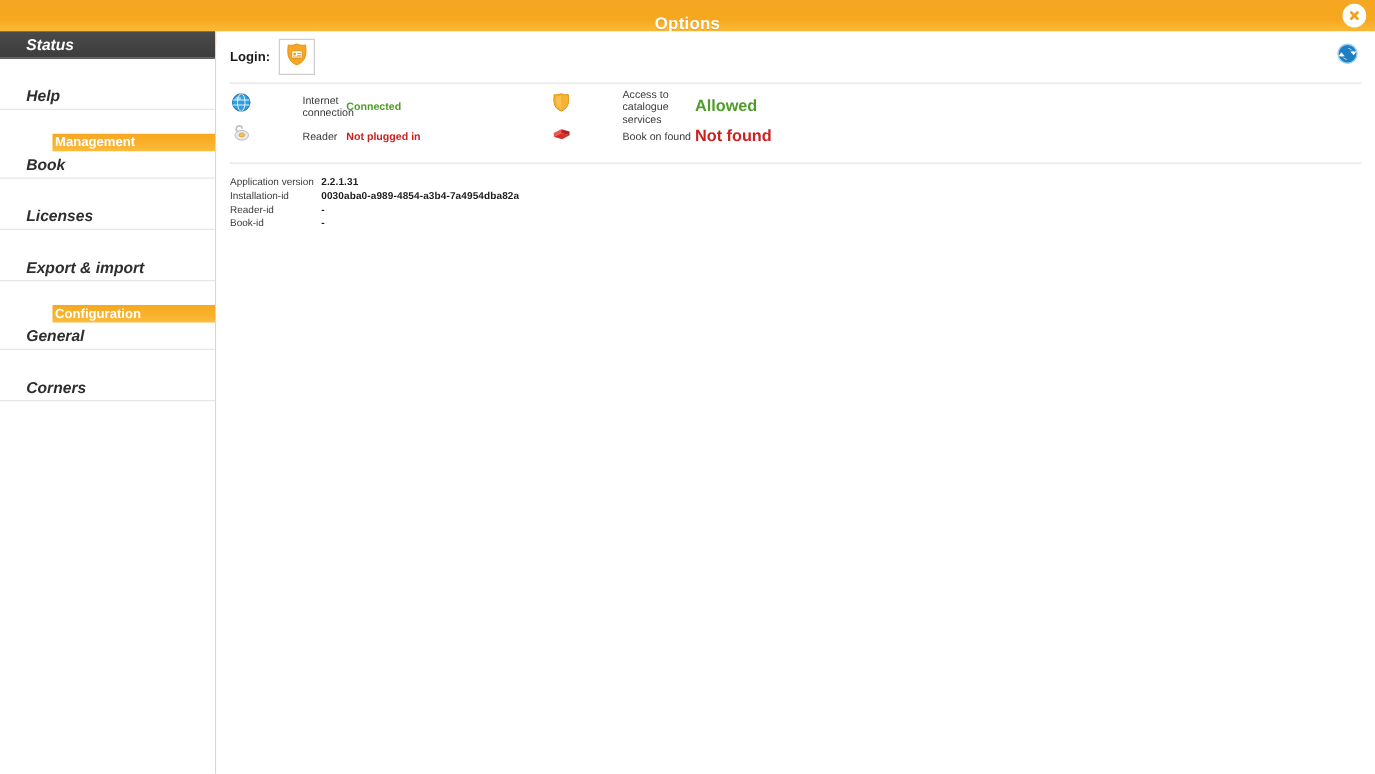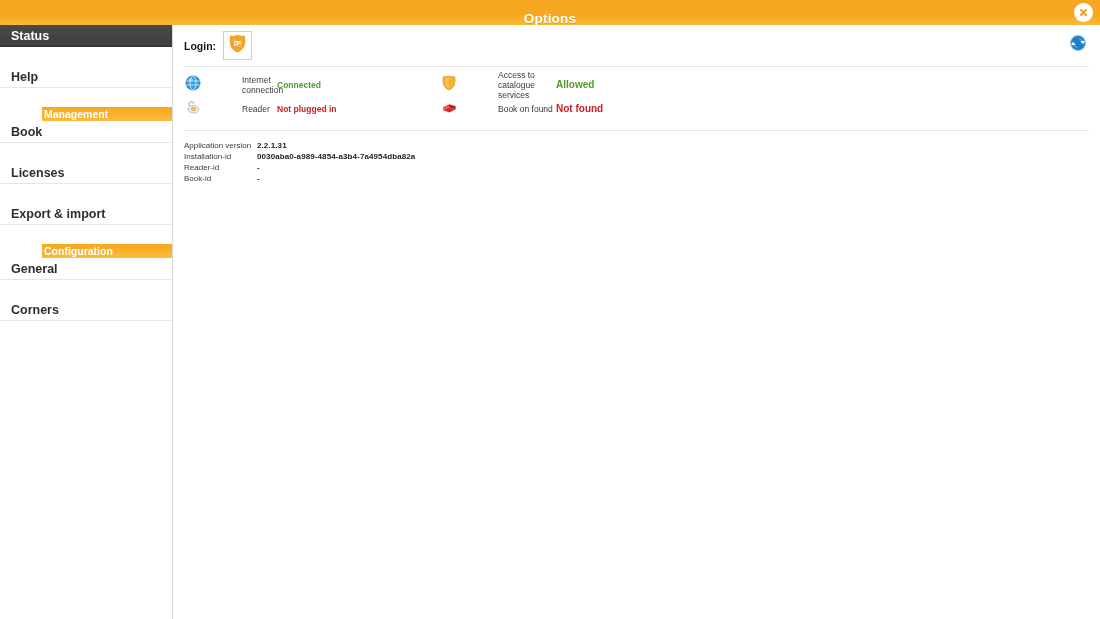--- a/index.html
+++ b/index.html
@@ -27,23 +27,23 @@
     cursor:pointer;
   }
   .close-btn svg{display:block;}
 
   
   .sidebar{
     position:absolute;left:0;top:25px;width:172px;height:594px;
     background:#ffffff;border-right:1px solid #d7d7d7;
   }
   .nav-item{
-    height:22px;display:flex;align-items:center;padding-left:11px;
+    height:22px;display:flex;align-items:center;padding-left:21px;
     font-size:12.5px;font-weight:bold;color:#2e2e2e;cursor:pointer;
-    border-bottom:1px solid #e6e6e6;box-sizing:border-box;
+    border-bottom:1px solid #e6e6e6;box-sizing:border-box;font-style:italic;
   }
   .nav-item.active{
     background:linear-gradient(to bottom,#4a4a4a 0%,#3d3d3d 100%);
     color:#ffffff;border-bottom:1px solid #2d2d2d;
   }
   .nav-section{
     height:14px;display:flex;align-items:center;padding-left:2px;
     font-size:10.5px;font-weight:bold;color:#ffffff;
     background:linear-gradient(to bottom,#f7a81f 0%,#f9b02a 50%,#fbbc3f 100%);
     box-sizing:border-box;
@@ -70,21 +70,21 @@
   .divider{height:1px;background:#e3e3e3;margin:0 11px;}
 
   .status-grid{padding:8px 0 7px 11px;}
   .status-row{display:flex;align-items:center;height:19px;margin-bottom:5px;}
   .status-cell{display:flex;align-items:center;gap:35px;}
   .status-cell .ico{width:17px;height:17px;margin-right:6px;flex:0 0 17px;display:flex;align-items:center;justify-content:center;}
   .status-cell .lbl{font-size:8.5px;color:#3a3a3a;}
   .cell-a{width:93px;}
   .cell-val-a{width:163px;font-size:8.5px;font-weight:bold;}
   .cell-b{width:116px;}
-  .cell-val-b{font-size:10px;font-weight:bold;}
+  .cell-val-b{font-size:13px;font-weight:bold;}
   .ok{color:#4f9c28;}
   .bad{color:#cc2121;}
 
   .info-table{padding:9px 0 0 11px;}
   .info-row{display:flex;height:11px;align-items:center;}
   .info-key{width:73px;font-size:8px;color:#3a3a3a;}
   .info-val{font-size:8px;font-weight:bold;color:#1c1c1c;letter-spacing:.1px;}
 </style>
 </head>
 <body>

